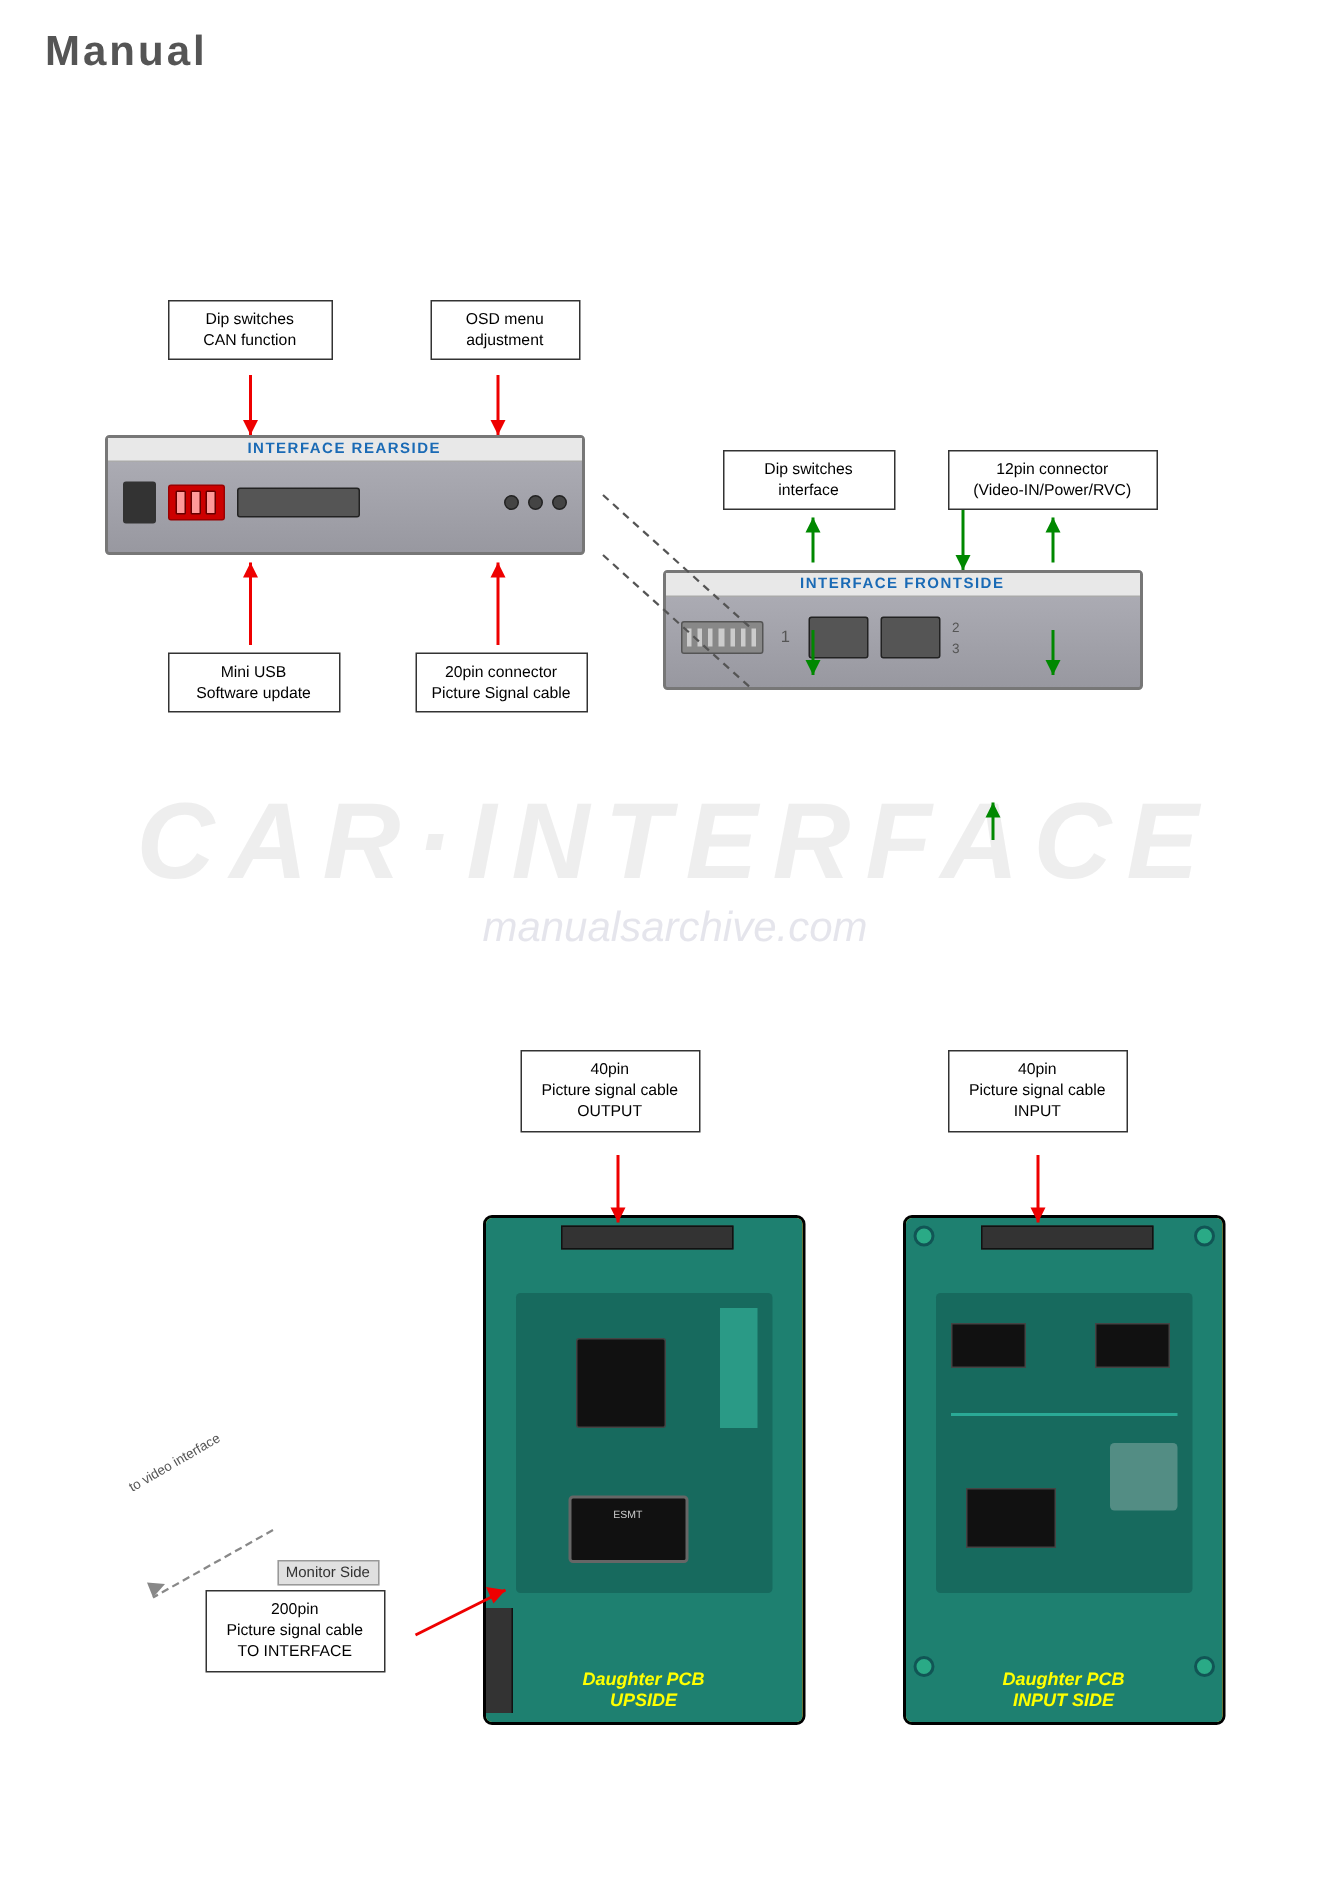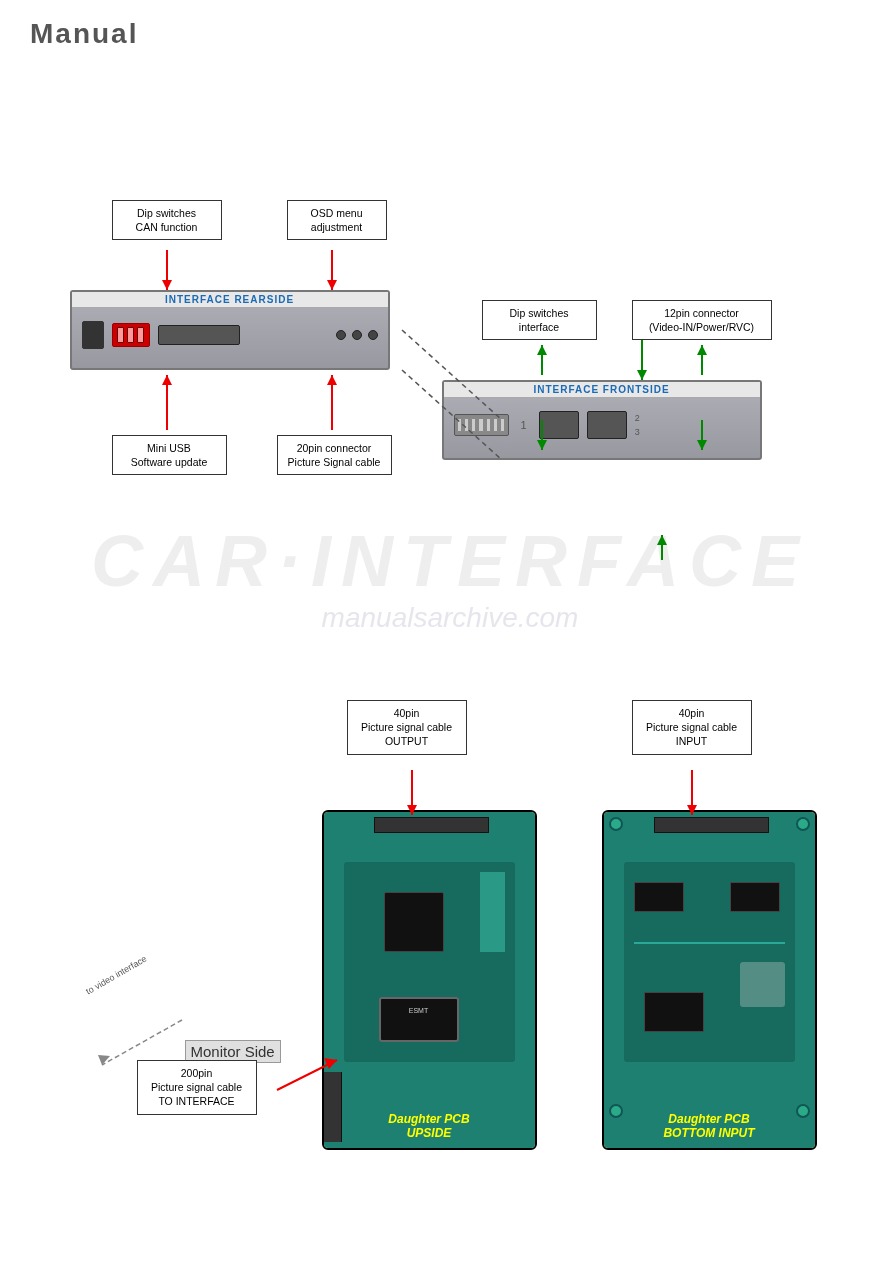--- a/index.html
+++ b/index.html
@@ -251,21 +251,21 @@
     
     .pcb-sim {
       width: 100%;
       height: 100%;
       background: #1e8070;
       position: relative;
     }
 
     .monitor-label {
       position: absolute;
-      font-size: 15px;
+      font-size: 10px;
       color: #333;
       background: #e0e0e0;
       border: 1px solid #999;
       padding: 2px 5px;
     }
   </style>
 </head>
 <body>
 
 <div class="page-title">Manual</div>
@@ -461,20 +461,20 @@
           <div style="position:absolute; top:80px; left:10px; right:10px; height:2px; background:#2aaa96;"></div>
           <div style="position:absolute; top:100px; right:10px; width:45px; height:45px; background:#ddd; border-radius:3px; opacity:0.3;"></div>
         </div>
 
         <div style="position:absolute; top:5px; left:5px; width:14px; height:14px; border-radius:50%; background:#2aaa86; border:2px solid #155;"></div>
         <div style="position:absolute; top:5px; right:5px; width:14px; height:14px; border-radius:50%; background:#2aaa86; border:2px solid #155;"></div>
         <div style="position:absolute; bottom:30px; left:5px; width:14px; height:14px; border-radius:50%; background:#2aaa86; border:2px solid #155;"></div>
         <div style="position:absolute; bottom:30px; right:5px; width:14px; height:14px; border-radius:50%; background:#2aaa86; border:2px solid #155;"></div>
         <div class="pcb-label">
           <span>Daughter PCB</span><br>
-          <span>BOTTOM INPUT</span>
+          <span>INPUT SIDE</span>
         </div>
       </div>
     </div>
 
   </div>
 
 </div>
 
 </body></html>

